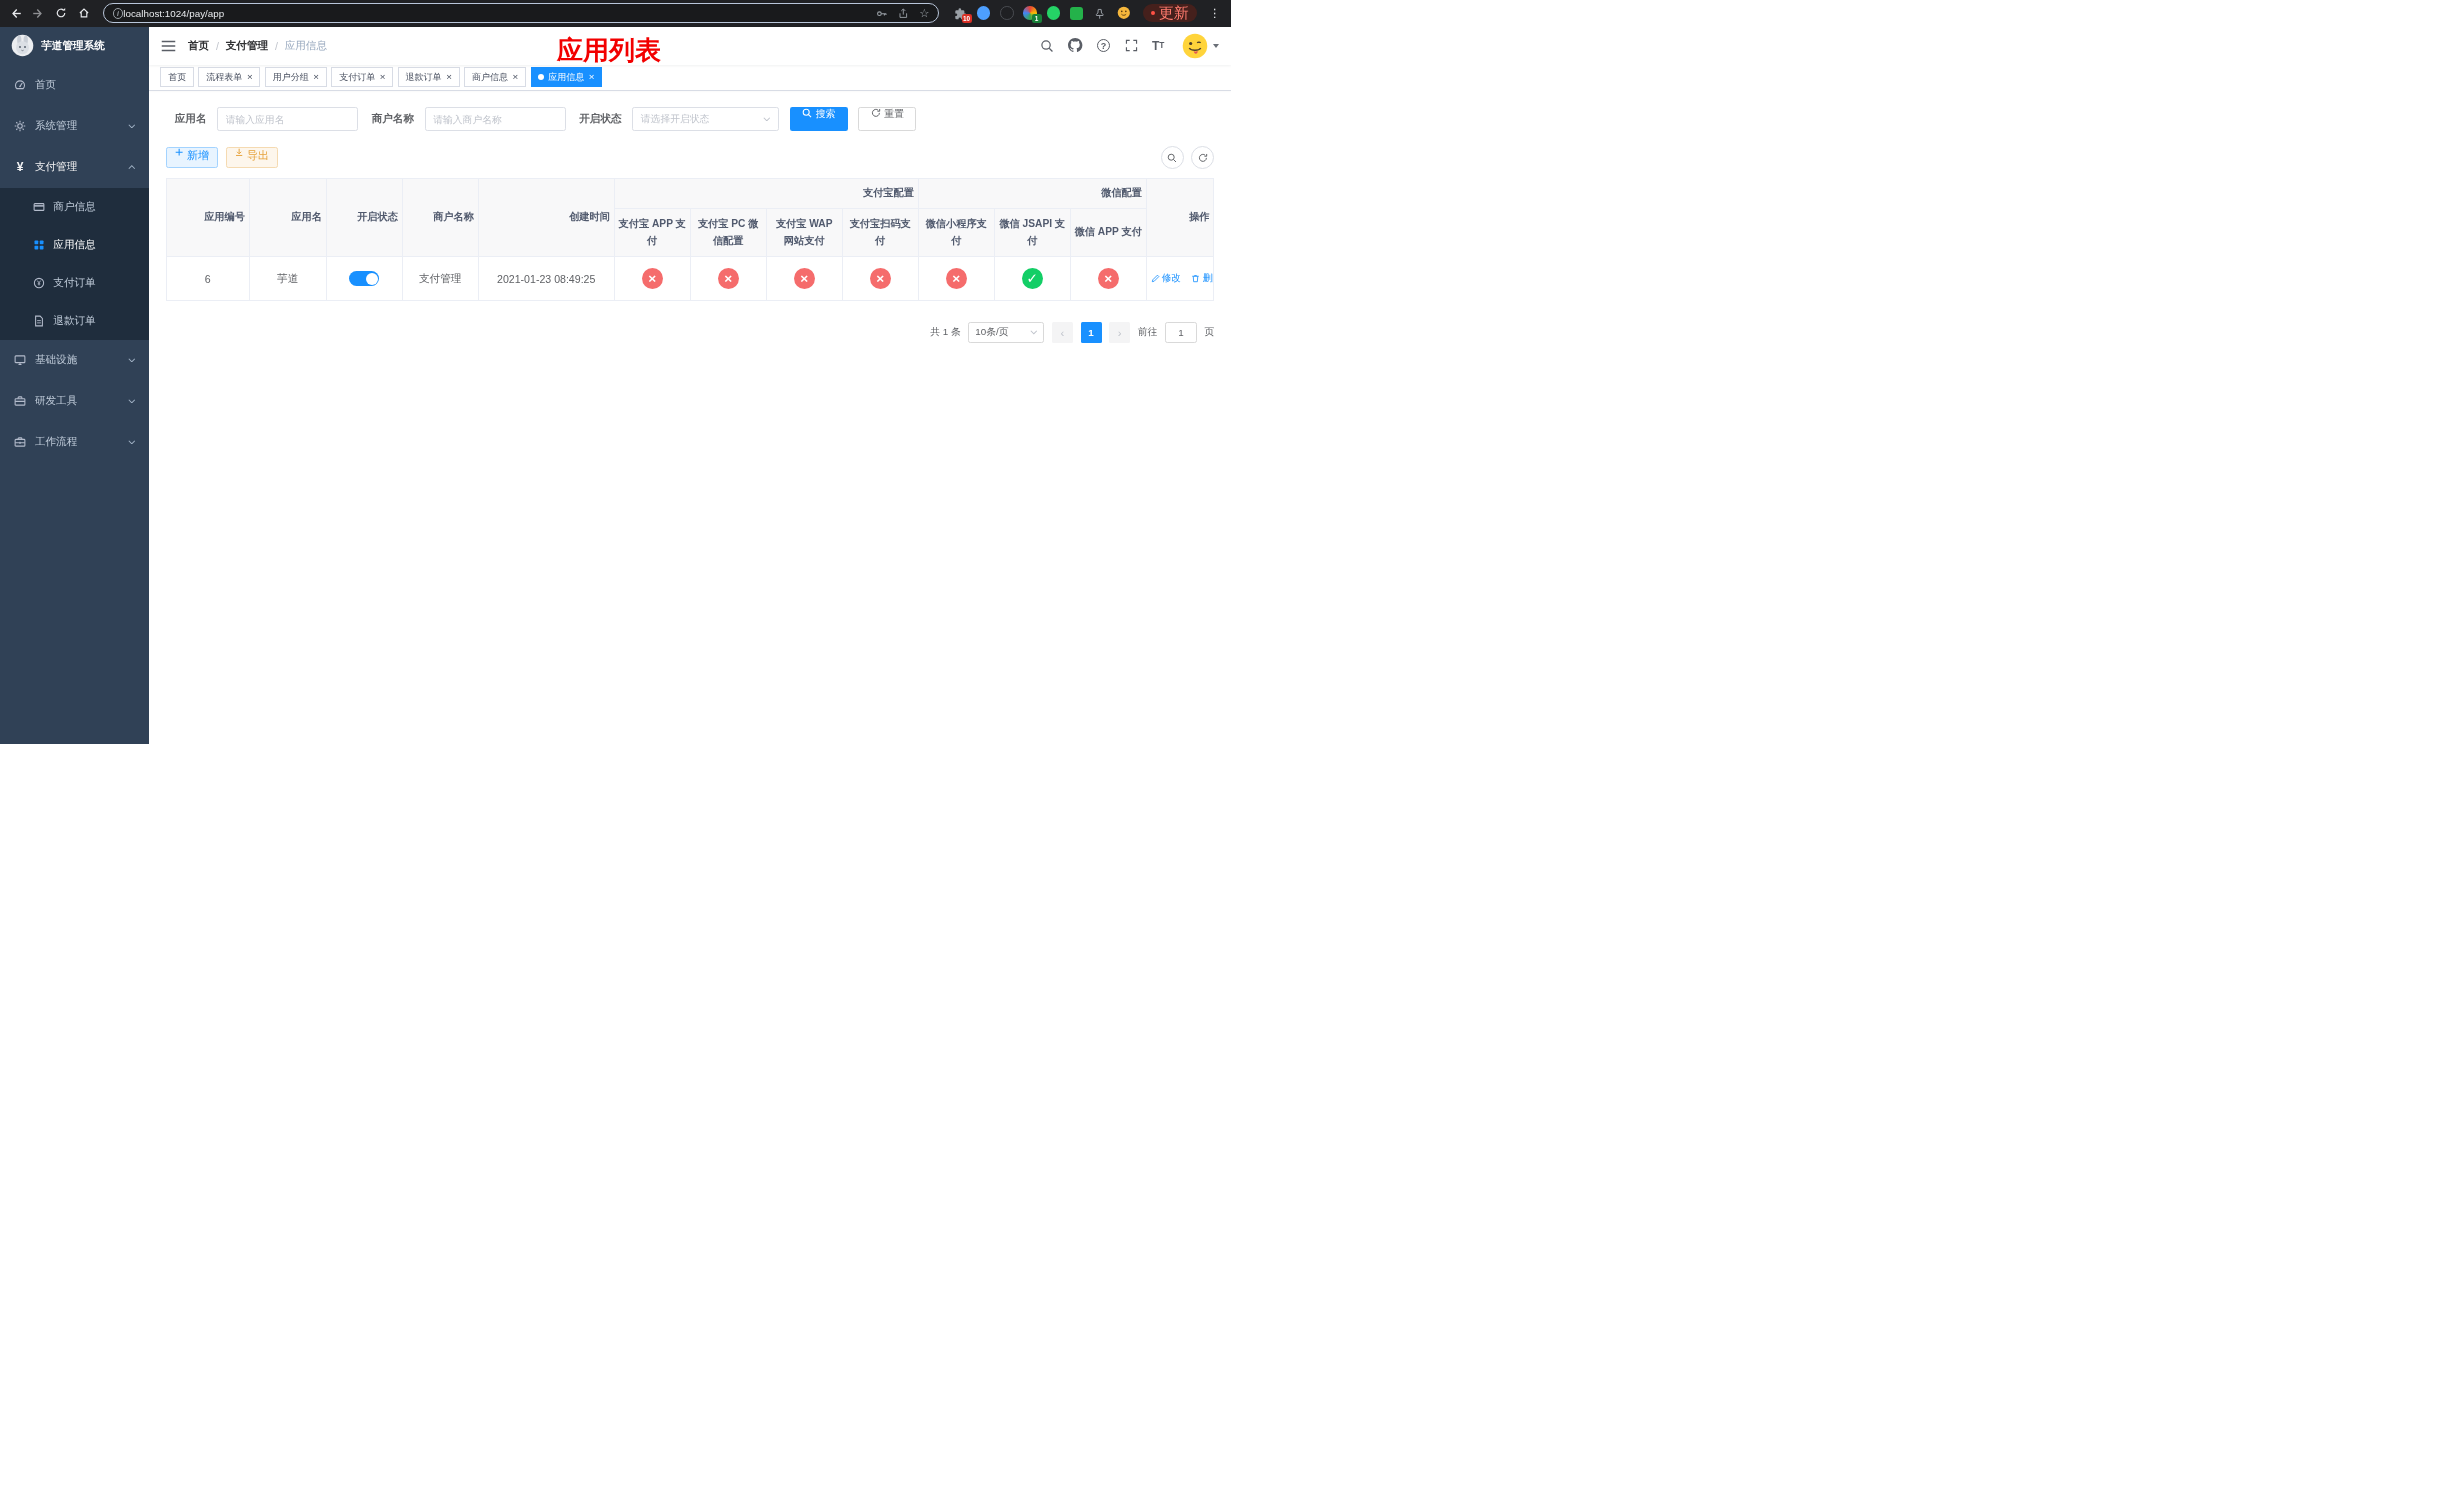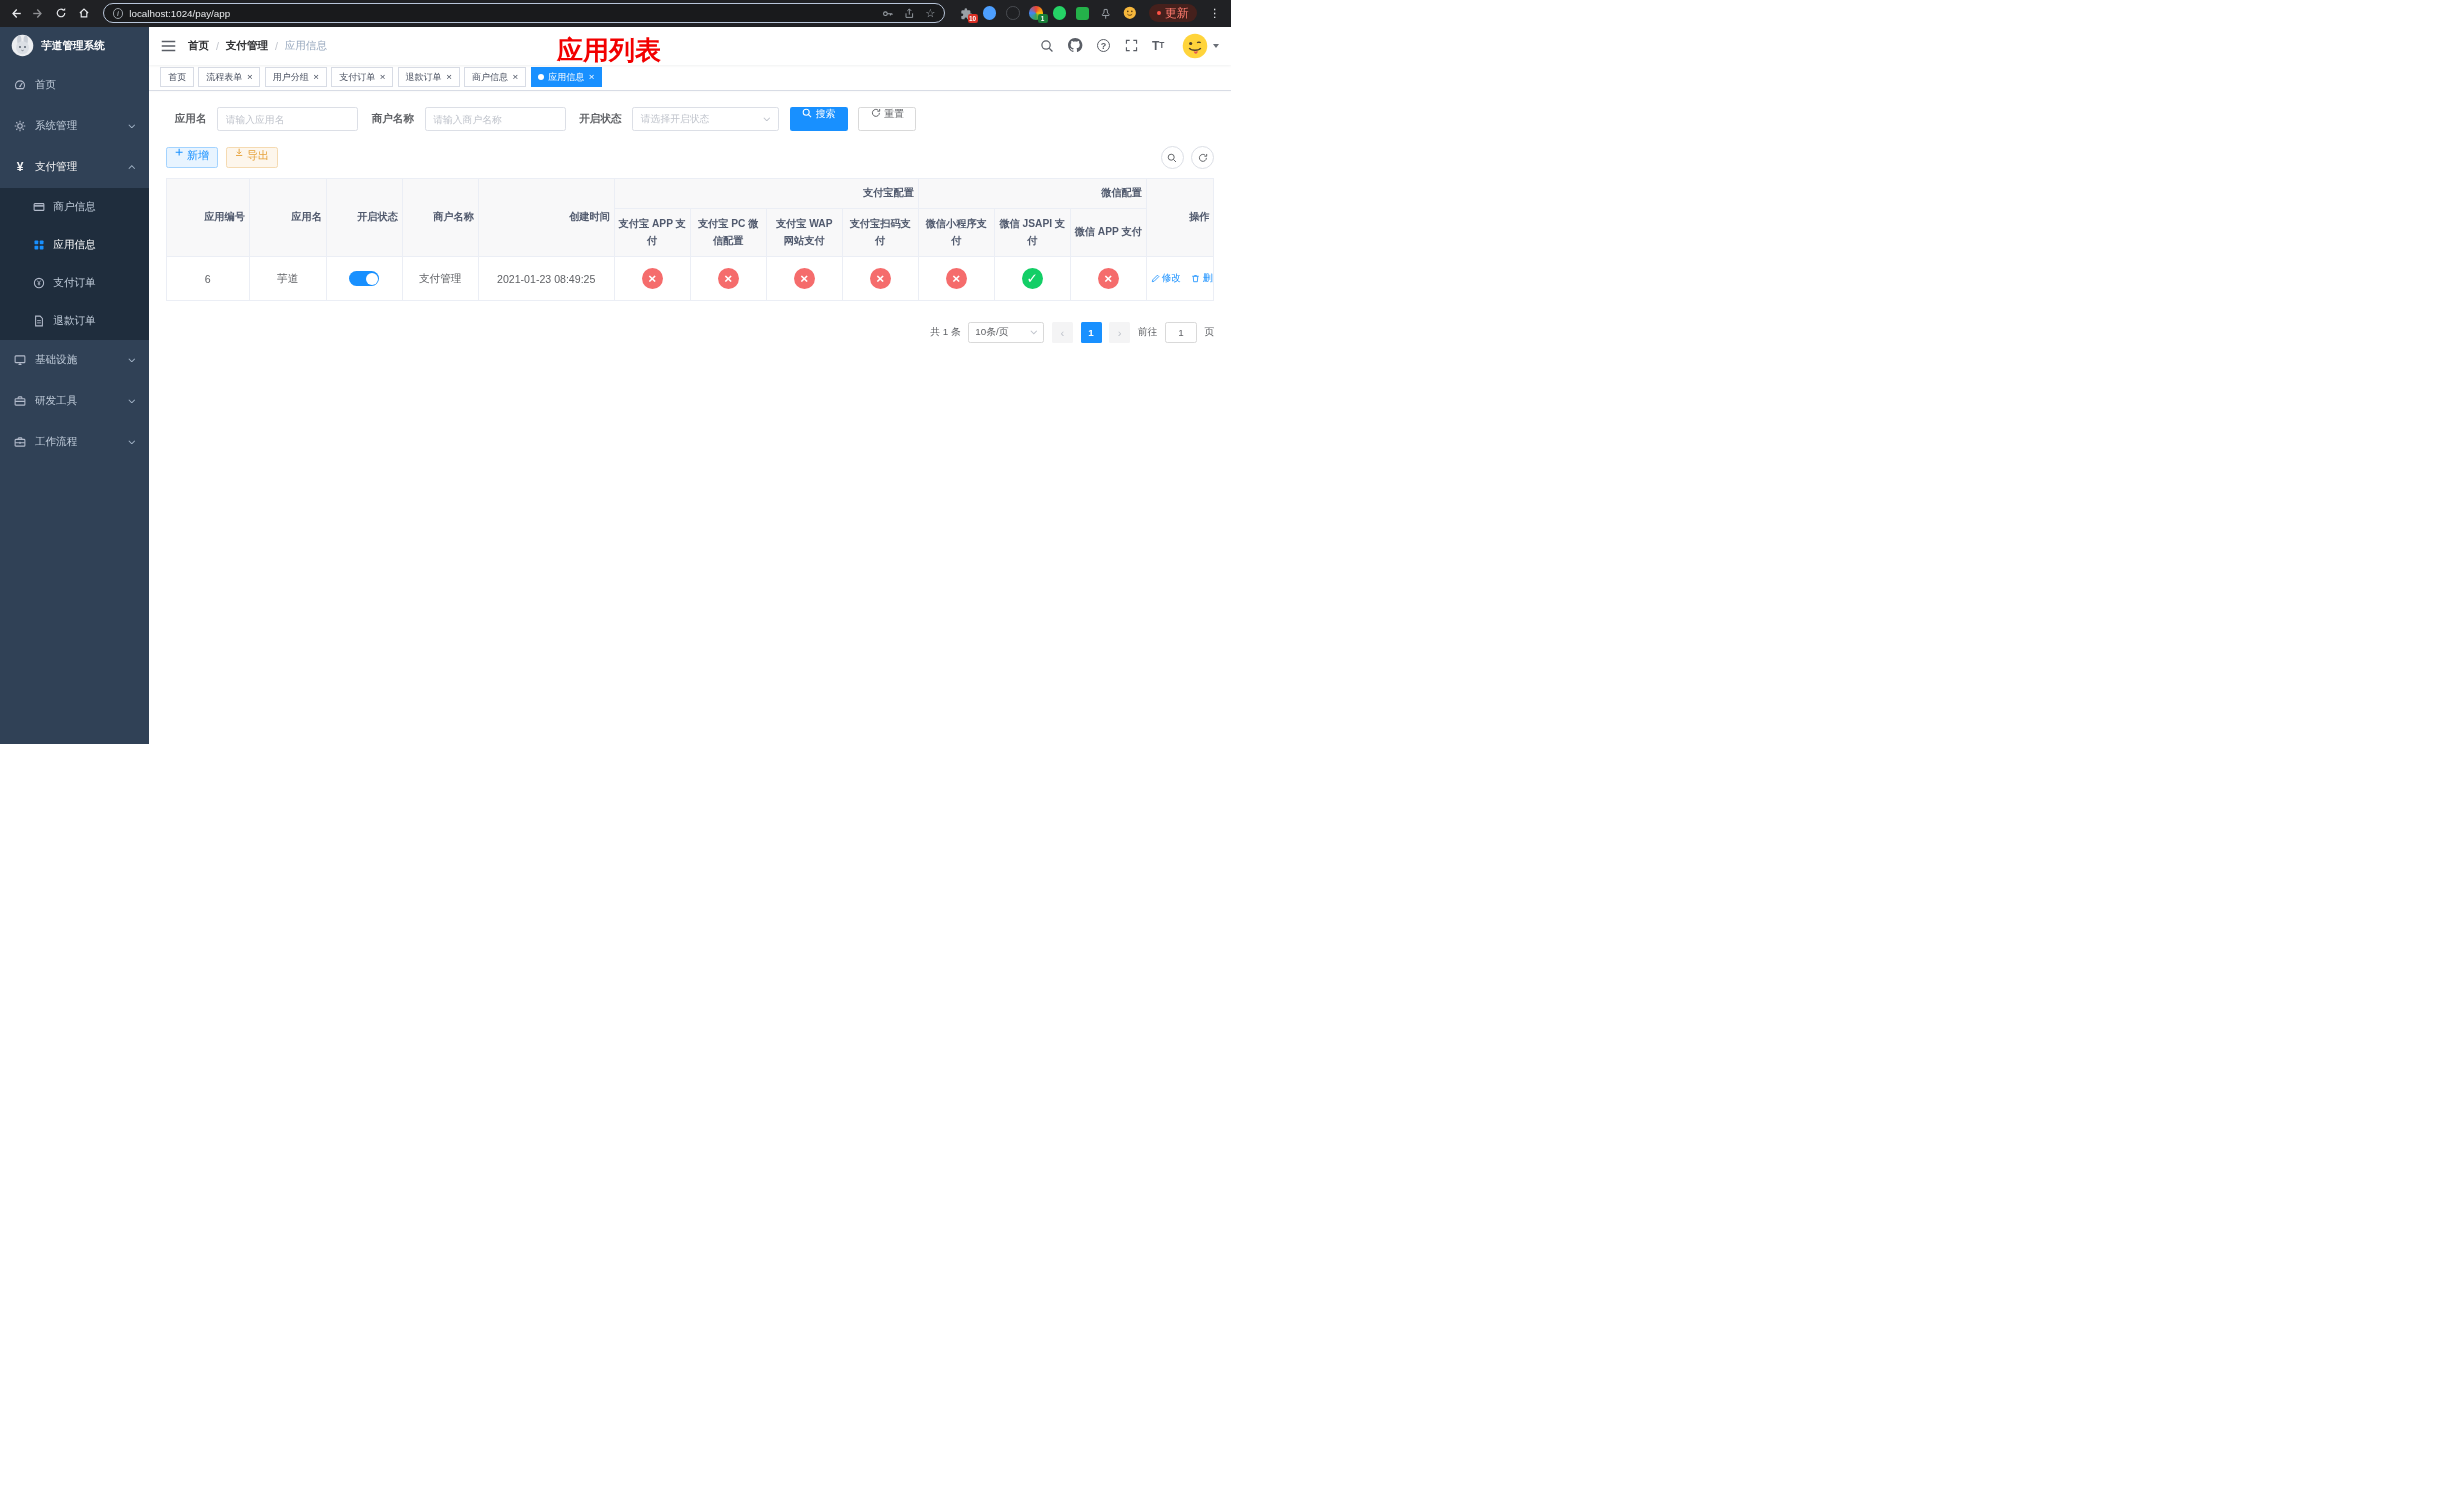--- a/index.html
+++ b/index.html
@@ -4,33 +4,33 @@
 <style>
   * { margin:0; padding:0; box-sizing:border-box; }
   html,body { width:1231px; height:744px; overflow:hidden; }
   body { font-family:"Liberation Sans","DejaVu Sans",sans-serif; font-size:10.6px; color:#303133; background:#fff; }
   svg { display:block; }
 
   
   .chrome { height:26.5px; background:#202124; display:flex; align-items:center; padding:0 6px; gap:3px; }
   .nav-btn { width:19.7px; height:19.7px; border-radius:50%; display:flex; align-items:center; justify-content:center; color:#e8eaed; cursor:pointer; flex-shrink:0; }
   .nav-btn.dim { opacity:.55; }
-  .omnibox { flex:1; height:20.4px; background:#191a1c; border:1.5px solid #b9c6da; border-radius:11.4px; display:flex; align-items:center; padding:0 9px; gap:6px; margin:0 6px; min-width:0; cursor:text; }
+  .omnibox { flex:1; height:20.4px; background:#191a1c; border:1.5px solid #b9c6da; border-radius:11.4px; display:flex; align-items:center; padding:0 9px; margin:0 6px; min-width:0; cursor:text; }
   .info-badge { width:10.6px; height:10.6px; border-radius:50%; border:1.1px solid #9aa0a6; color:#9aa0a6; font-size:6.8px; display:flex; align-items:center; justify-content:center; font-style:italic; font-weight:700; flex-shrink:0; }
   .url-text { color:#e8eaed; font-size:9.8px; white-space:nowrap; overflow:hidden; }
   .omni-right { margin-left:auto; display:flex; align-items:center; gap:10.6px; }
   .star-glyph { color:#9aa0a6; font-size:11.4px; line-height:1; }
   .ext-row { display:flex; align-items:center; gap:8.3px; padding:0 4.5px; }
   .ext { position:relative; width:15px; height:15px; display:flex; align-items:center; justify-content:center; cursor:pointer; }
   .ext .circ { width:13.6px; height:13.6px; border-radius:50%; }
   .ext .sq { width:13px; height:13px; border-radius:3px; }
   .badge { position:absolute; bottom:-2.3px; right:-3.8px; min-width:9.8px; height:9px; border-radius:2.3px; font-size:6.4px; line-height:9px; text-align:center; color:#fff; padding:0 1.5px; font-weight:700; }
   .badge.red { background:#d93025; }
   .badge.green { background:#188038; }
-  .update-pill { height:18px; border-radius:9px; background:#45201c; color:#ff7b6e; font-size:12px; display:flex; align-items:center; gap:3.8px; padding:0 8.3px; margin:0 4.5px; cursor:pointer; flex-shrink:0; position:relative; }
+  .update-pill { height:18px; border-radius:9px; background:#45201c; color:#ff7b6e; font-size:15px; display:flex; align-items:center; gap:3.8px; padding:0 8.3px; margin:0 4.5px; cursor:pointer; flex-shrink:0; position:relative; }
   .upd-dot { width:3.8px; height:3.8px; border-radius:50%; background:#ff5145; }
   .kebab { color:#e8eaed; font-size:11.4px; padding:0 4.5px; cursor:pointer; letter-spacing:0; }
 
   
   .app { display:flex; height:718px; }
   .sidebar { width:149px; background:#304156; display:flex; flex-direction:column; color:#bfcbd9; flex-shrink:0; }
   .logo { height:38px; display:flex; align-items:center; gap:7.6px; padding:0 10.6px; }
   .logo-title { color:#fff; font-weight:700; font-size:10.6px; white-space:nowrap; }
   .menu-item { height:41px; display:flex; align-items:center; gap:8.3px; padding:0 13.6px; font-size:10.6px; cursor:pointer; }
   .menu-item.active-parent { color:#f4f4f5; }

